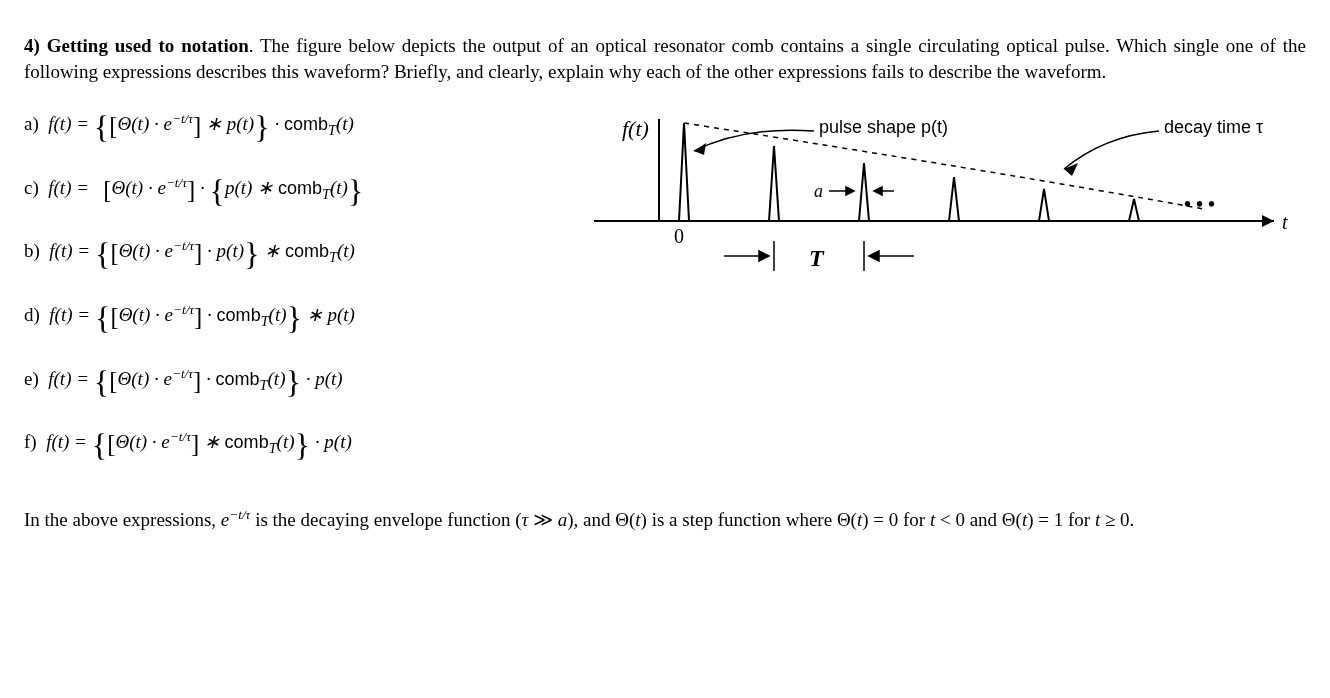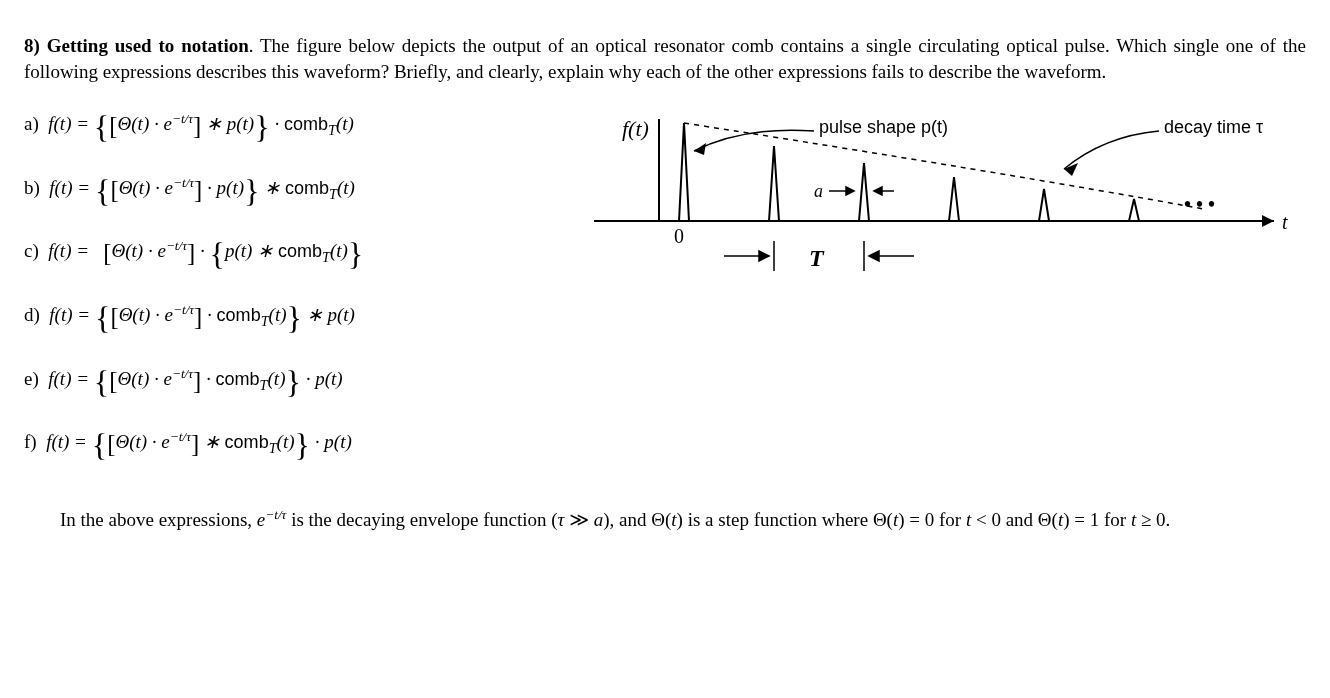--- a/index.html
+++ b/index.html
@@ -61,47 +61,46 @@
       font-size: 0.75em;
       font-style: italic;
     }
     .figure {
       flex: 1;
       padding-top: 5px;
     }
     .closing {
       margin-top: 18px;
       text-align: justify;
-      margin-left: 36px;
     }
     svg text {
       font-family: "Times New Roman", Times, serif;
     }
     svg .sans {
       font-family: Arial, Helvetica, sans-serif;
     }
   </style>
 </head>
 <body>
 
 <p class="intro">
-  <span class="bold">8) Getting used to notation</span><span>. The figure below depicts the output of an optical resonator comb contains a single circulating optical pulse. Which single one of the following expressions describes this waveform? Briefly, and clearly, explain why each of the other expressions fails to describe the waveform.</span>
+  <span class="bold">4) Getting used to notation</span><span>. The figure below depicts the output of an optical resonator comb contains a single circulating optical pulse. Which single one of the following expressions describes this waveform? Briefly, and clearly, explain why each of the other expressions fails to describe the waveform.</span>
 </p>
 
 <div class="content-row">
 
   <div class="options">
     <div class="option">
       <span class="math"><span class="rm">a)</span>&nbsp;&nbsp;<span>f(t) = <span class="big">{</span><span class="mid">[</span>Θ(t) · e<sup>−t/τ</sup><span class="mid">]</span> ∗ p(t)<span class="big">}</span> · <span class="fn">comb</span><sub>T</sub>(t)</span></span>
     </div>
     <div class="option">
-      <span class="math"><span class="rm">b)</span>&nbsp;&nbsp;<span>f(t) = <span class="big">{</span><span class="mid">[</span>Θ(t) · e<sup>−t/τ</sup><span class="mid">]</span> · p(t)<span class="big">}</span> ∗ <span class="fn">comb</span><sub>T</sub>(t)</span></span>
+      <span class="math"><span class="rm">c)</span>&nbsp;&nbsp;<span>f(t) = &nbsp;&nbsp;<span class="mid">[</span>Θ(t) · e<sup>−t/τ</sup><span class="mid">]</span> · <span class="big">{</span>p(t) ∗ <span class="fn">comb</span><sub>T</sub>(t)<span class="big">}</span></span></span>
     </div>
     <div class="option">
-      <span class="math"><span class="rm">c)</span>&nbsp;&nbsp;<span>f(t) = &nbsp;&nbsp;<span class="mid">[</span>Θ(t) · e<sup>−t/τ</sup><span class="mid">]</span> · <span class="big">{</span>p(t) ∗ <span class="fn">comb</span><sub>T</sub>(t)<span class="big">}</span></span></span>
+      <span class="math"><span class="rm">b)</span>&nbsp;&nbsp;<span>f(t) = <span class="big">{</span><span class="mid">[</span>Θ(t) · e<sup>−t/τ</sup><span class="mid">]</span> · p(t)<span class="big">}</span> ∗ <span class="fn">comb</span><sub>T</sub>(t)</span></span>
     </div>
     <div class="option">
       <span class="math"><span class="rm">d)</span>&nbsp;&nbsp;<span>f(t) = <span class="big">{</span><span class="mid">[</span>Θ(t) · e<sup>−t/τ</sup><span class="mid">]</span> · <span class="fn">comb</span><sub>T</sub>(t)<span class="big">}</span> ∗ p(t)</span></span>
     </div>
     <div class="option">
       <span class="math"><span class="rm">e)</span>&nbsp;&nbsp;<span>f(t) = <span class="big">{</span><span class="mid">[</span>Θ(t) · e<sup>−t/τ</sup><span class="mid">]</span> · <span class="fn">comb</span><sub>T</sub>(t)<span class="big">}</span> · p(t)</span></span>
     </div>
     <div class="option">
       <span class="math"><span class="rm">f)</span>&nbsp;&nbsp;<span>f(t) = <span class="big">{</span><span class="mid">[</span>Θ(t) · e<sup>−t/τ</sup><span class="mid">]</span> ∗ <span class="fn">comb</span><sub>T</sub>(t)<span class="big">}</span> · p(t)</span></span>
     </div>

